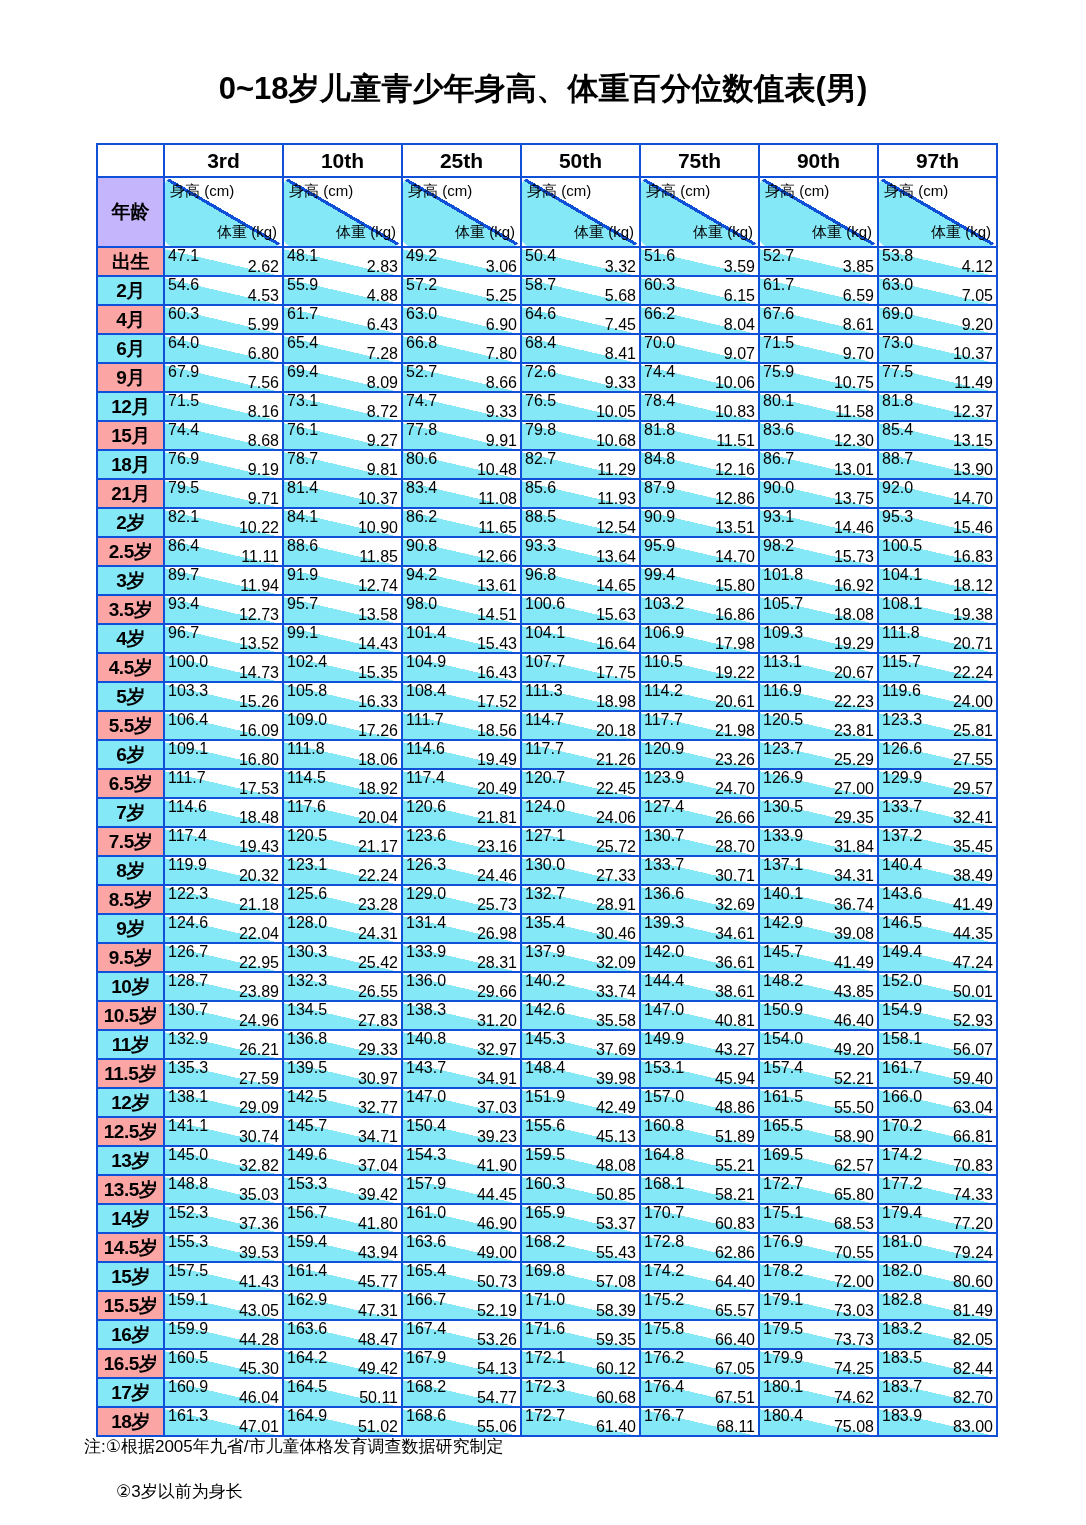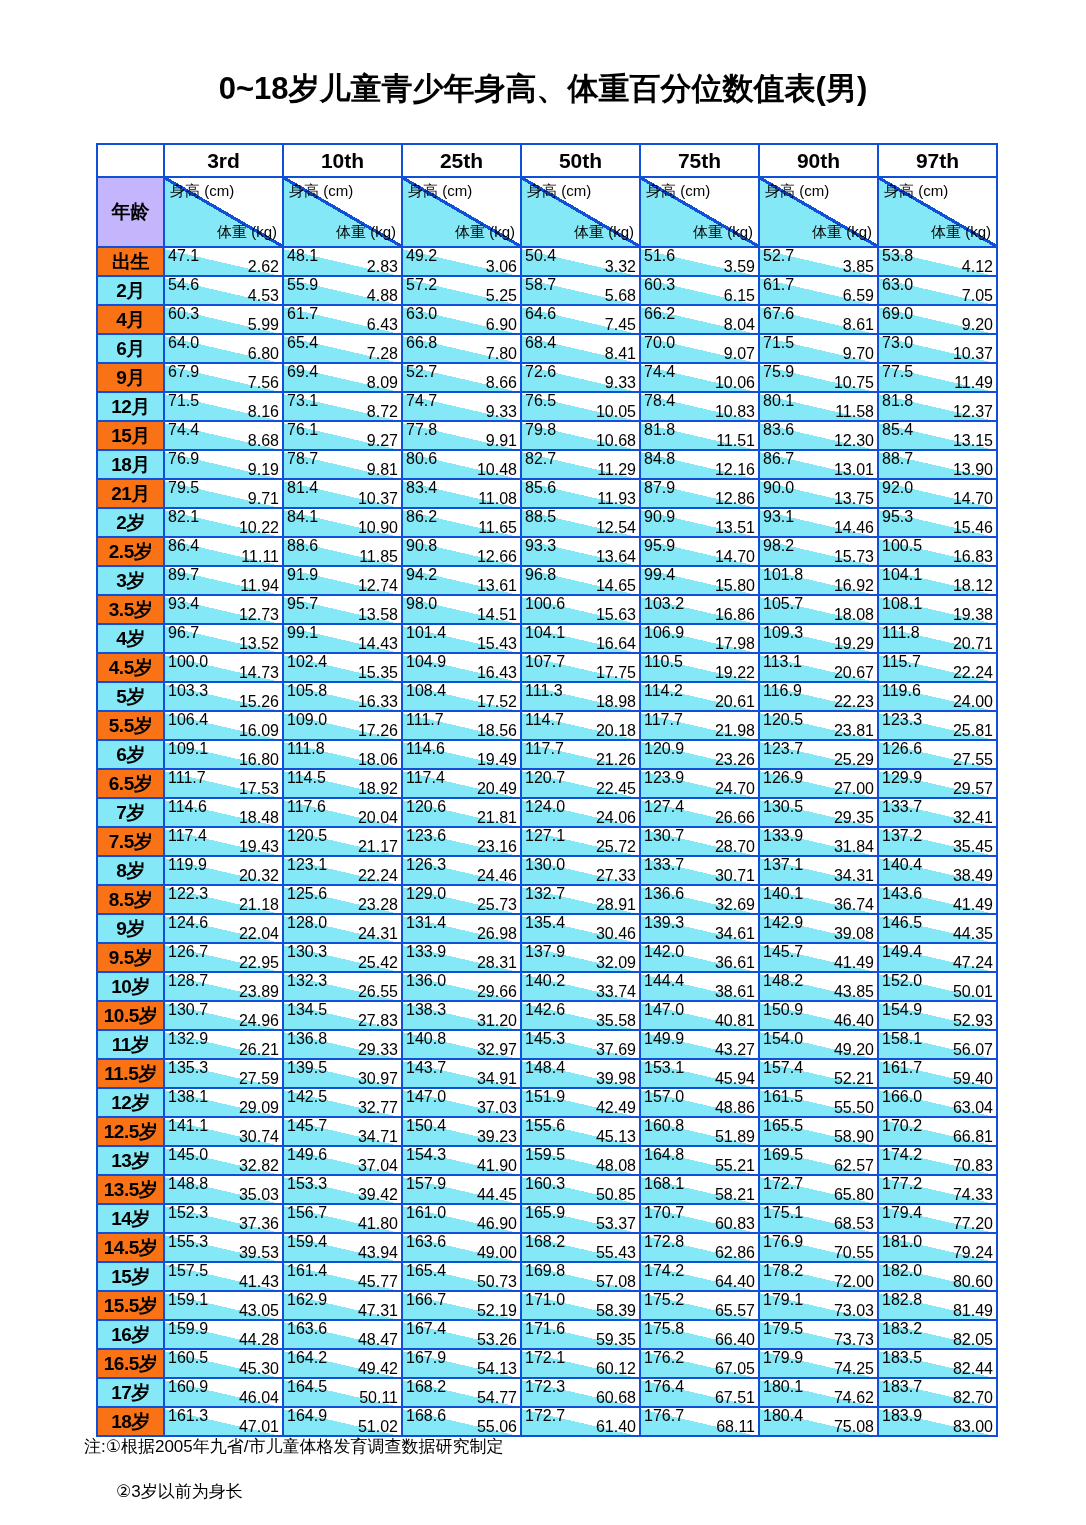--- a/index.html
+++ b/index.html
@@ -81,20 +81,21 @@
     font-weight: bold;
   }
   .hdr-split {
     height: 68px;
     position: relative;
     background:
       linear-gradient(to top right,
         #85E8F7 0%, #85E8F7 calc(50% - 1.6px),
         #1050D8 calc(50% - 1.6px), #1050D8 calc(50% + 1.6px),
         #ffffff calc(50% + 1.6px), #ffffff 100%);
+    border-radius: 11px;
   }
   .hdr-split .u-lbl {
     position: absolute;
     left: 5px;
     top: 4px;
     font-size: 15px;
     font-weight: normal;
     white-space: nowrap;
   }
   .hdr-split .l-lbl {
@@ -109,21 +110,21 @@
   
   td.age {
     height: 27px;
     text-align: center;
     vertical-align: middle;
     font-size: 19px;
     font-weight: bold;
     white-space: nowrap;
     letter-spacing: -0.5px;
   }
-  tr.r-white td.age { background: #f97316; }
+  tr.r-white td.age { background: #fca5a5; }
   tr.r-cyan  td.age { background: #85E8F7; margin-left: 15px; }
 
   td.cell {
     height: 27px;
     position: relative;
     background:
       linear-gradient(to top right,
         #85E8F7 0%, #85E8F7 calc(50% - 1.2px),
         #ffffff calc(50% - 1.2px), #ffffff 100%);
   }

